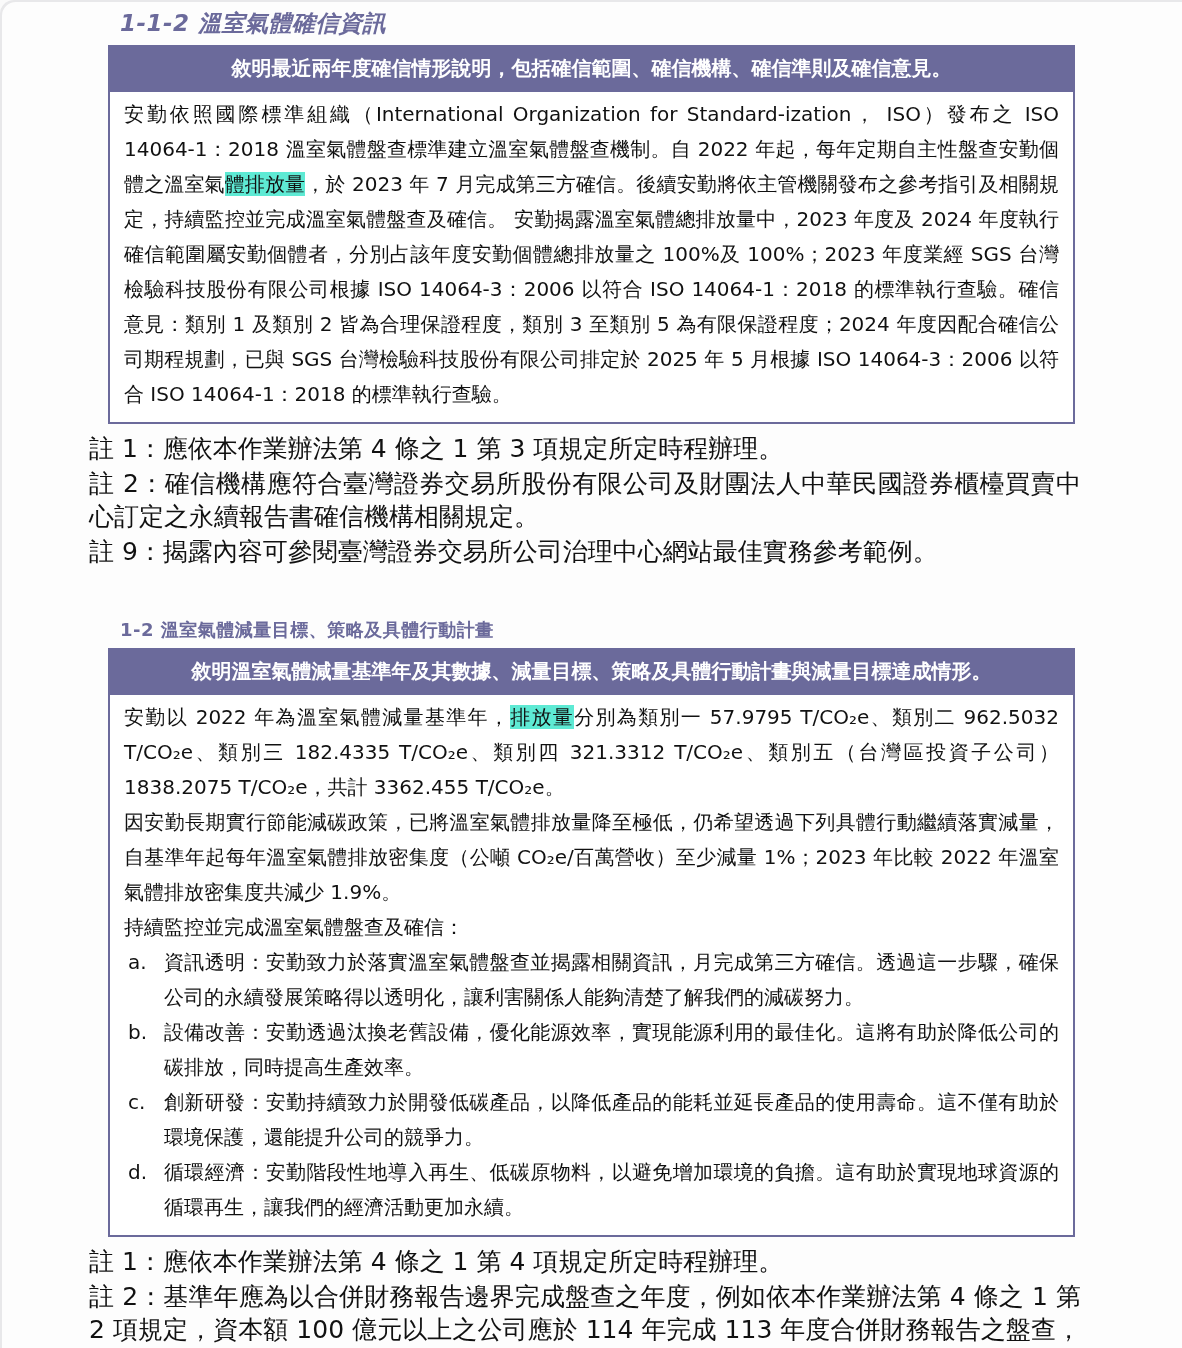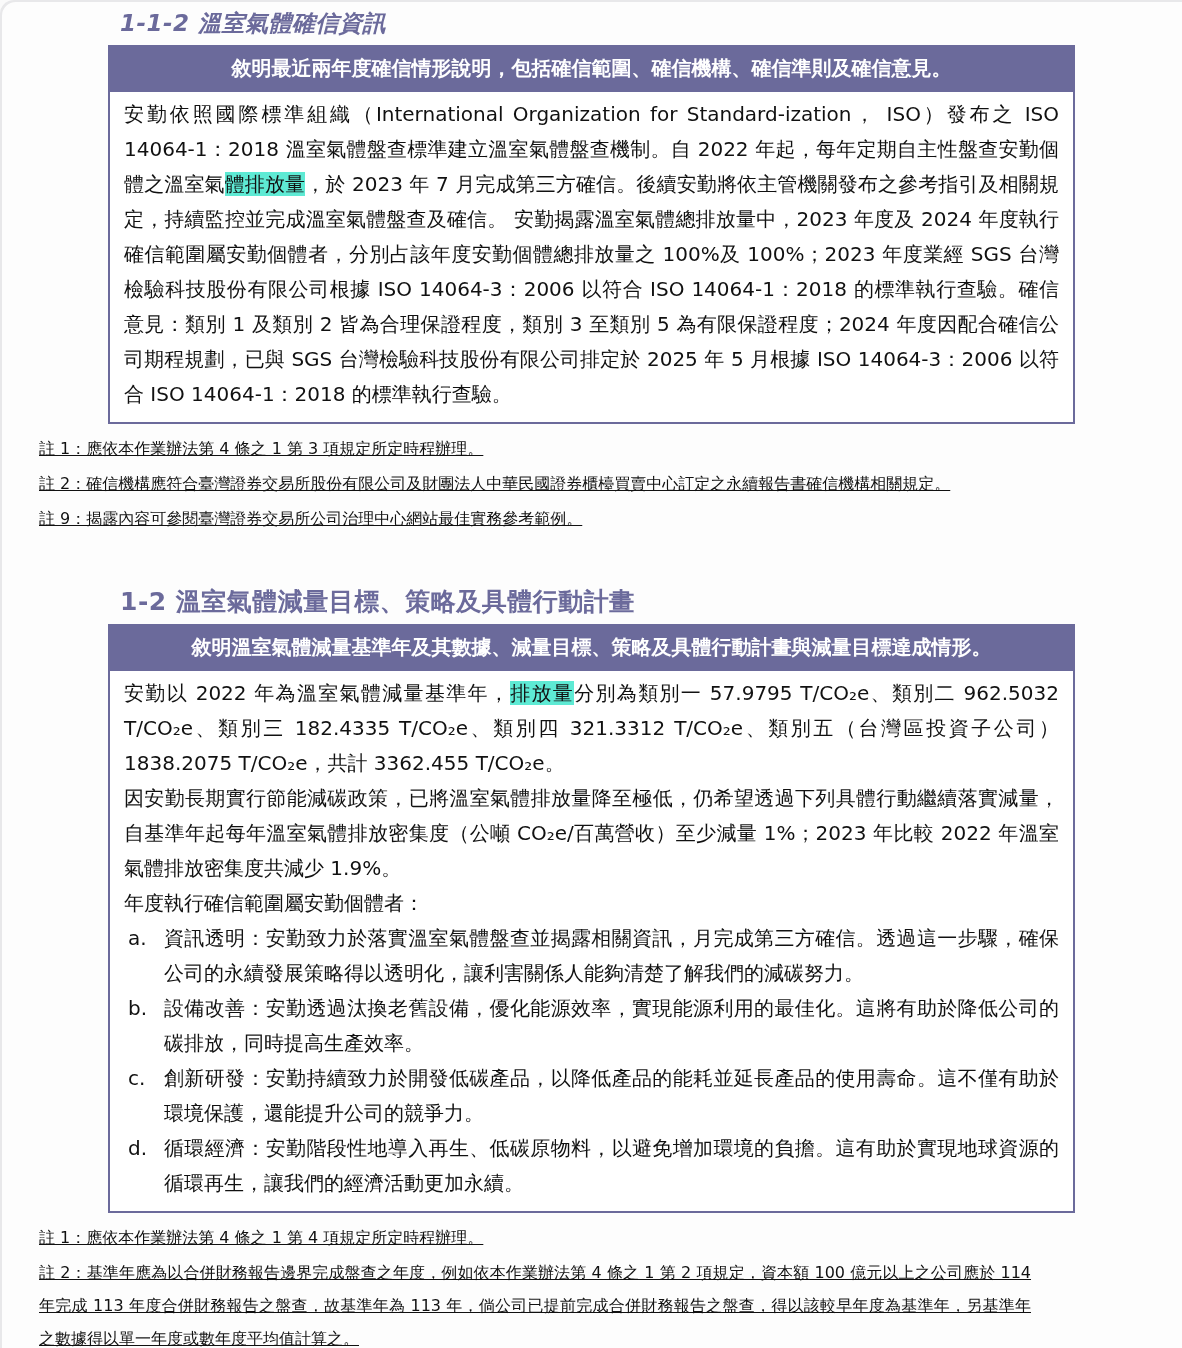--- a/index.html
+++ b/index.html
@@ -20,21 +20,21 @@
     border-top-left-radius: 14px;
     box-shadow: inset 2px 2px 0 #e8e8ea;
   }
   .section-title {
     color: #6b6a9b;
     font-weight: bold;
     margin: 0 0 6px 120px;
     letter-spacing: 0.5px;
   }
   .section-title.first { padding-top: 8px; font-size: 23px; font-style: italic; }
-  .section-title.second { font-size: 25px; margin-top: 50px; }
+  .section-title.second { font-size: 18px; margin-top: 50px; }
   .panel {
     margin-left: 108px;
     width: 967px;
     border-radius: 9px;
   }
   .panel-header {
     background: #6b6a9b;
     color: #ffffff;
     font-weight: bold;
     font-size: 20px;
@@ -63,26 +63,25 @@
     position: relative;
     padding-left: 40px;
     margin: 0;
   }
   .action-list .li-label {
     position: absolute;
     left: 4px;
     top: 0;
   }
   .notes {
-    margin: 8px 0 0 39px;
+    margin: 8px 0 0 89px;
     width: 992px;
-    font-size: 16px;
+    font-size: 25px;
     line-height: 33px;
     text-align: justify;
-    text-decoration: underline;
   }
   .notes p { margin: 0 0 2px 0; }
 </style>
 </head>
 <body>
 
 <div class="page">
 
   <h2 class="section-title first">1-1-2 溫室氣體確信資訊</h2>
 
@@ -99,21 +98,21 @@
     <p>註 9：揭露內容可參閱臺灣證券交易所公司治理中心網站最佳實務參考範例。</p>
   </div>
 
   <h2 class="section-title second">1-2 溫室氣體減量目標、策略及具體行動計畫</h2>
 
   <div class="panel">
     <div class="panel-header">敘明溫室氣體減量基準年及其數據、減量目標、策略及具體行動計畫與減量目標達成情形。</div>
     <div class="panel-body">
       <p><span>安勤以 2022 年為溫室氣體減量基準年，</span><span class="hl">排放量</span><span>分別為類別一 57.9795 T/CO₂e、類別二 962.5032 T/CO₂e、類別三 182.4335 T/CO₂e、類別四 321.3312 T/CO₂e、類別五（台灣區投資子公司）1838.2075 T/CO₂e，共計 3362.455 T/CO₂e。</span></p>
       <p>因安勤長期實行節能減碳政策，已將溫室氣體排放量降至極低，仍希望透過下列具體行動繼續落實減量，自基準年起每年溫室氣體排放密集度（公噸 CO₂e/百萬營收）至少減量 1%；2023 年比較 2022 年溫室氣體排放密集度共減少 1.9%。</p>
-      <p>年度執行確信範圍屬安勤個體者：</p>
+      <p>持續監控並完成溫室氣體盤查及確信：</p>
       <ul class="action-list">
         <li>
           <span class="li-label">a.</span>
           <span>資訊透明：安勤致力於落實溫室氣體盤查並揭露相關資訊，月完成第三方確信。透過這一步驟，確保公司的永續發展策略得以透明化，讓利害關係人能夠清楚了解我們的減碳努力。</span>
         </li>
         <li>
           <span class="li-label">b.</span>
           <span>設備改善：安勤透過汰換老舊設備，優化能源效率，實現能源利用的最佳化。這將有助於降低公司的碳排放，同時提高生產效率。</span>
         </li>
         <li>

